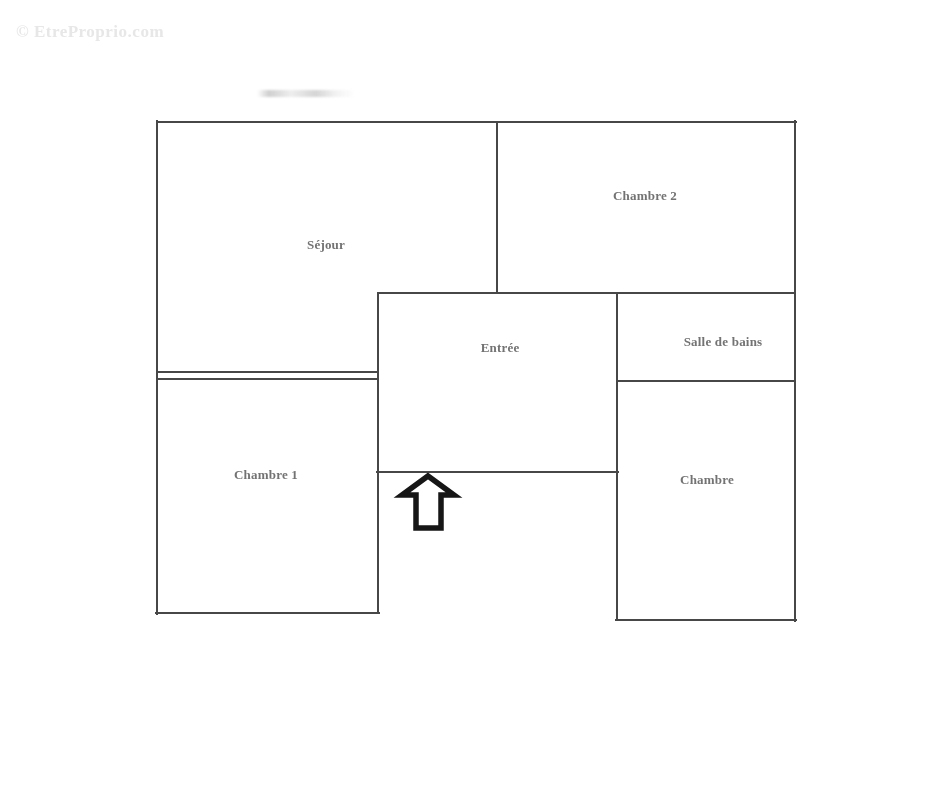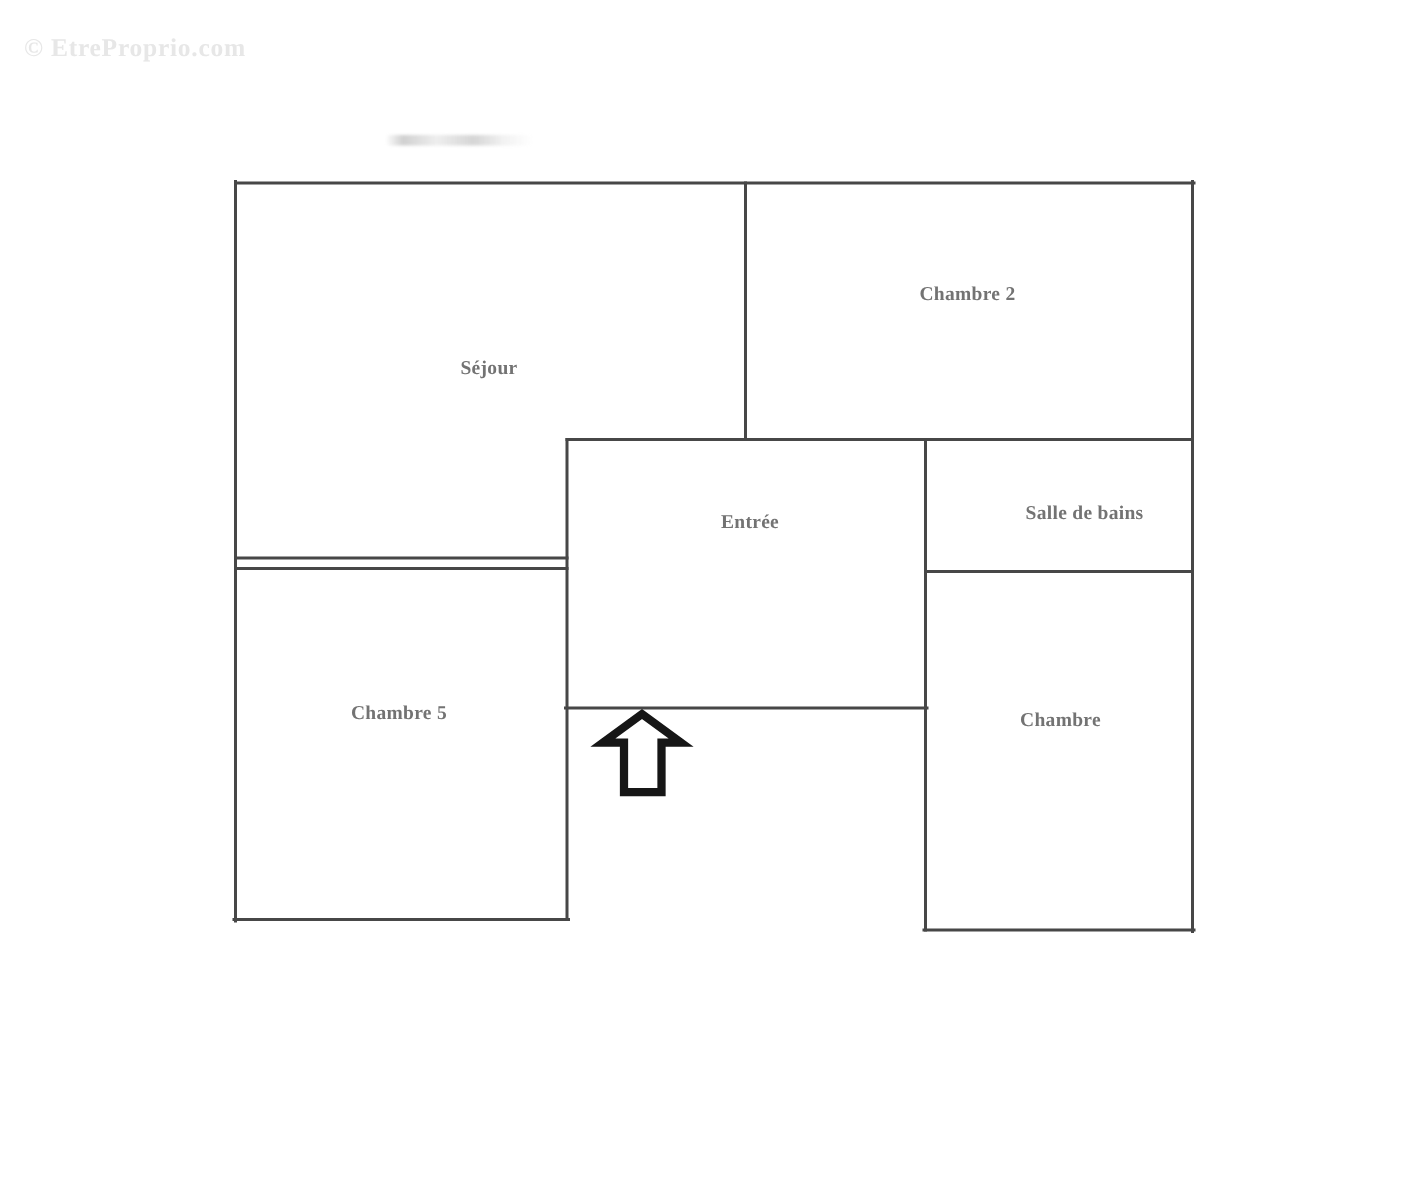--- a/index.html
+++ b/index.html
@@ -93,17 +93,17 @@
   </svg>
 
   <div class="room-label" style="left:326px; top:245px;">Séjour</div>
 
   <div class="room-label" style="left:645px; top:196px;">Chambre 2</div>
 
   <div class="room-label" style="left:500px; top:348px;">Entrée</div>
 
   <div class="room-label" style="left:707px; top:342px;margin-left:16px;">Salle de bains</div>
 
-  <div class="room-label" style="left:266px; top:475px;">Chambre 5</div>
+  <div class="room-label" style="left:266px; top:475px;">Chambre 1</div>
 
   <div class="room-label" style="left:707px; top:480px;">Chambre</div>
 
 </div>
 
 </body></html>

